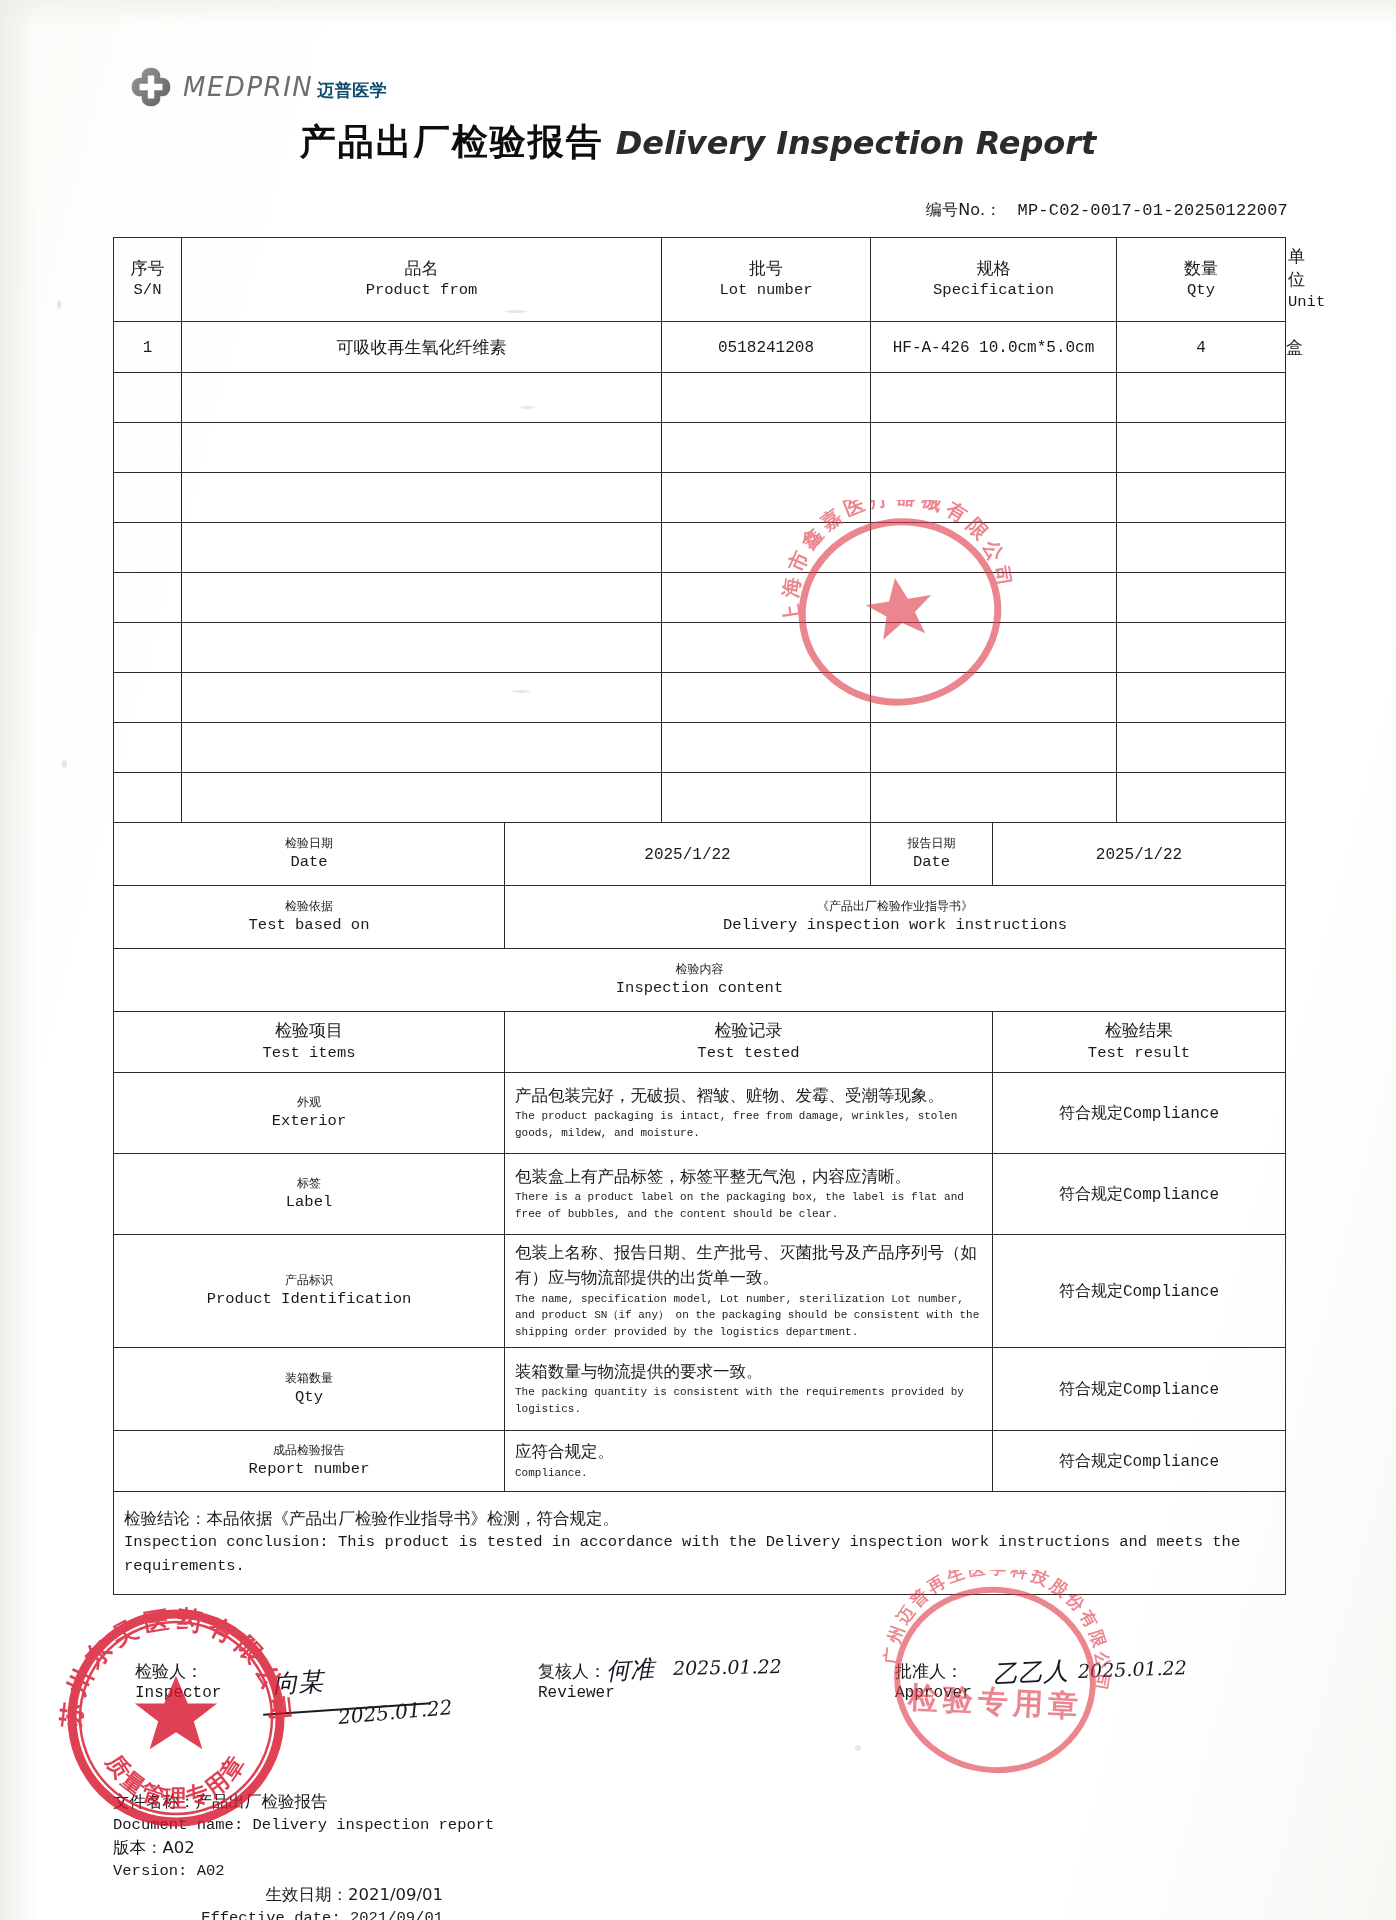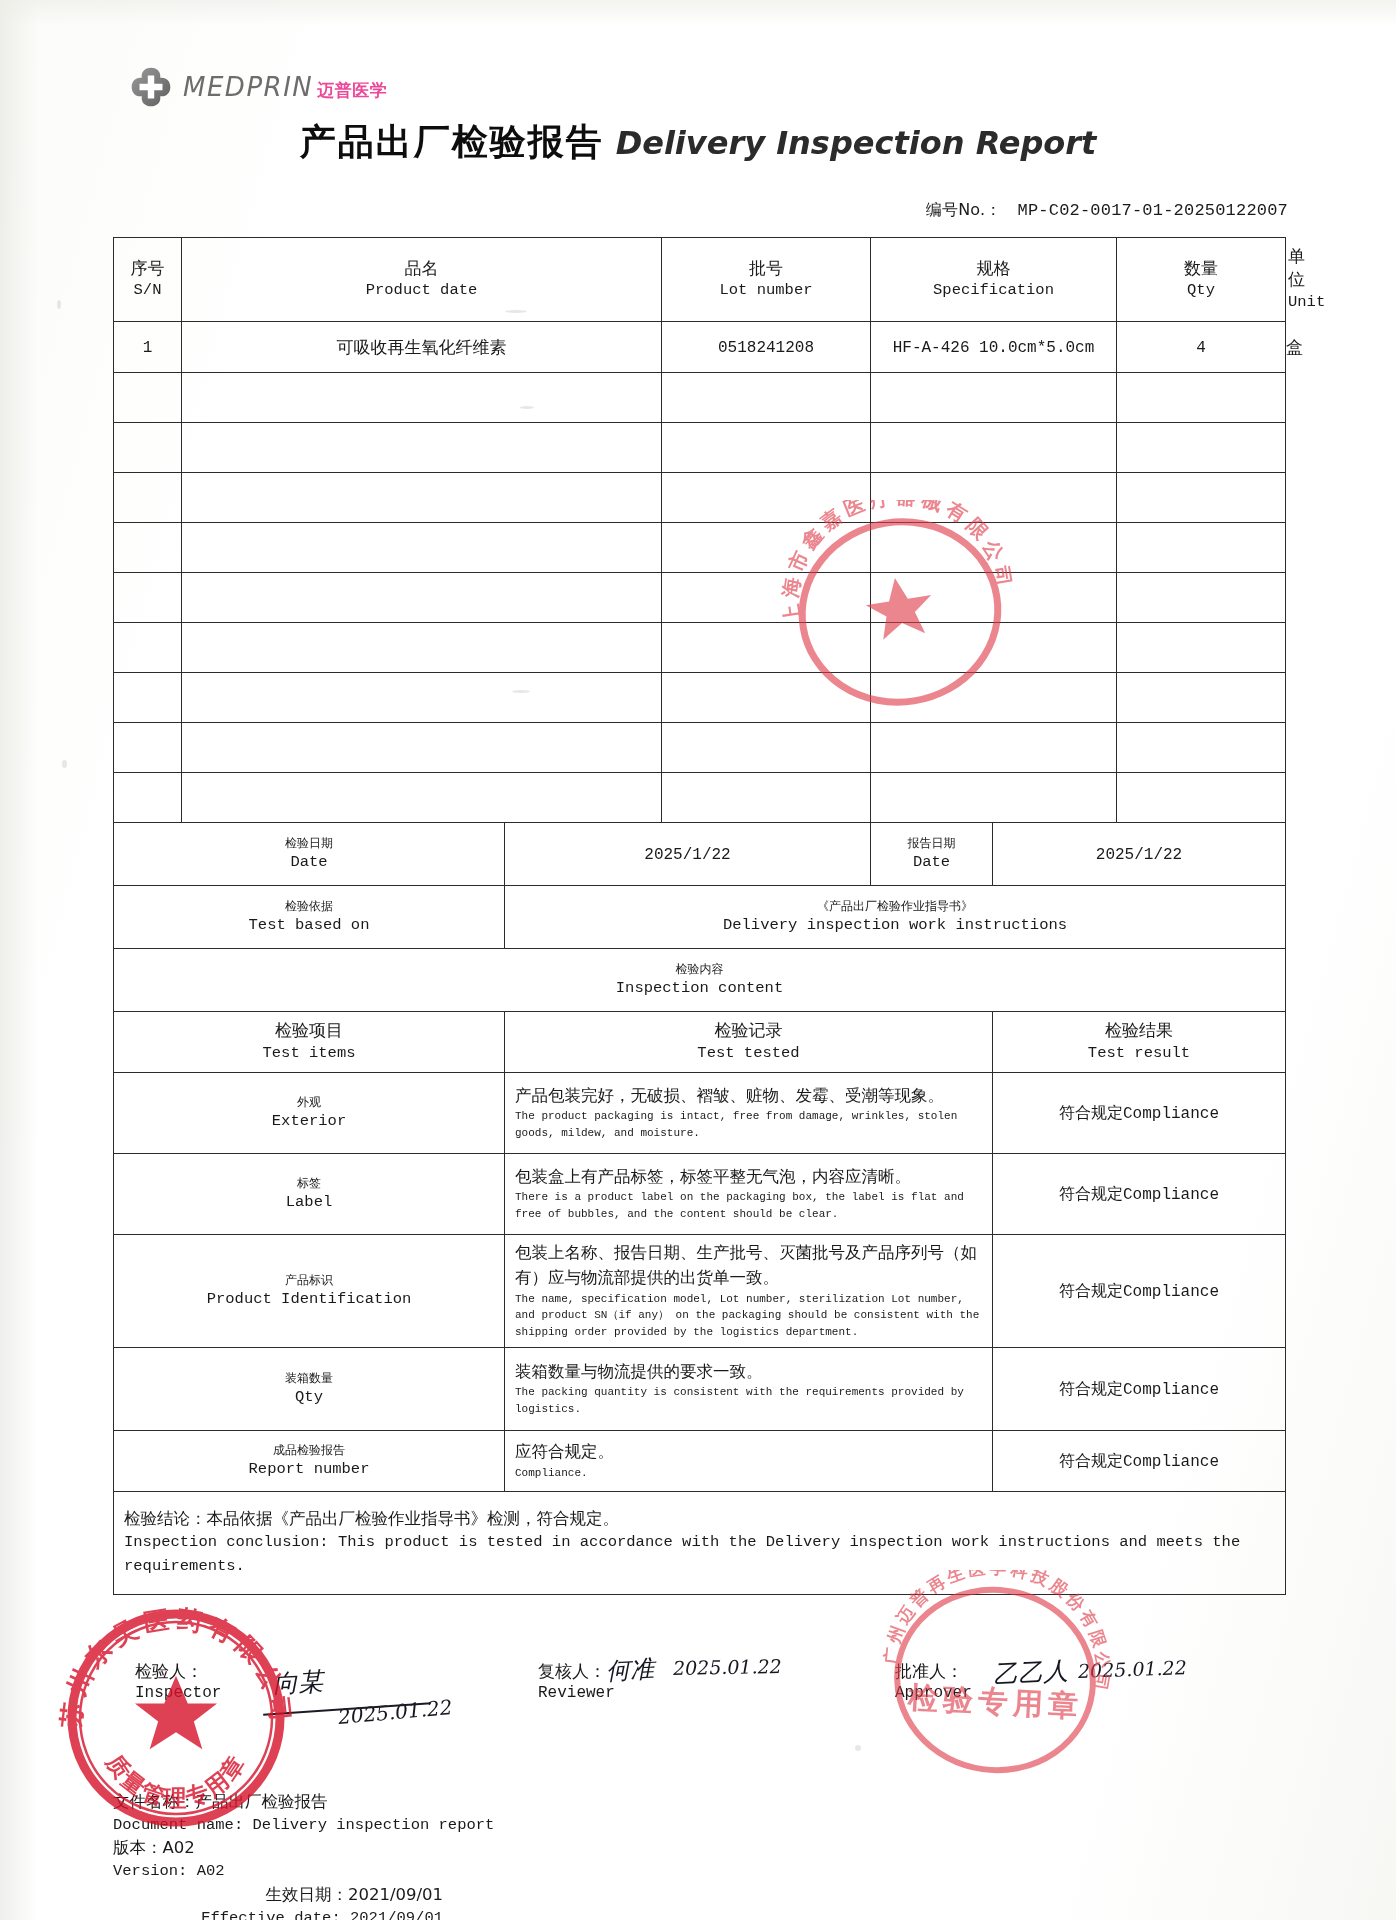--- a/index.html
+++ b/index.html
@@ -48,21 +48,21 @@
     font-size: 26px;
     letter-spacing: 1.5px;
     color: #6d6d6d;
     font-style: italic;
     font-weight: 400;
   }
   .logo-cn {
     font-family: "DejaVu Sans", sans-serif;
     font-size: 17px;
     letter-spacing: .5px;
-    color: #ec4899;
+    color: #0c4a6e;
     margin-top: 3px;
     font-weight: 700;
   }
 
   .title-row {
     position: absolute;
     left: 0; right: 0;
     top: 118px;
     text-align: center;
     white-space: nowrap;
@@ -291,21 +291,21 @@
   </colgroup>
 
   <tbody>
       <tr>
     <td class="hd">
       <span class="cn">序号</span>
       <span class="en">S/N</span>
     </td>
     <td class="hd" colspan="2">
       <span class="cn">品名</span>
-      <span class="en">Product date</span>
+      <span class="en">Product from</span>
     </td>
     <td class="hd">
       <span class="cn">批号</span>
       <span class="en">Lot number</span>
     </td>
     <td class="hd" colspan="2">
       <span class="cn">规格</span>
       <span class="en">Specification</span>
     </td>
     <td class="hd">

